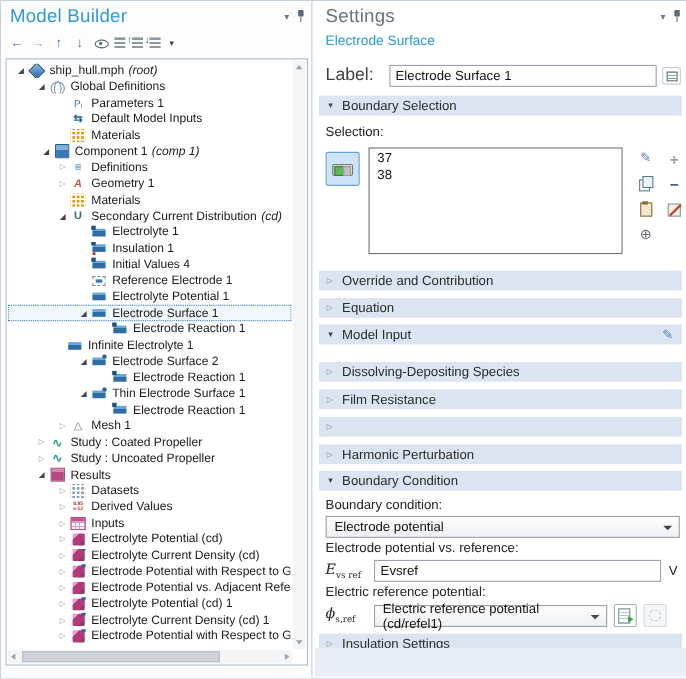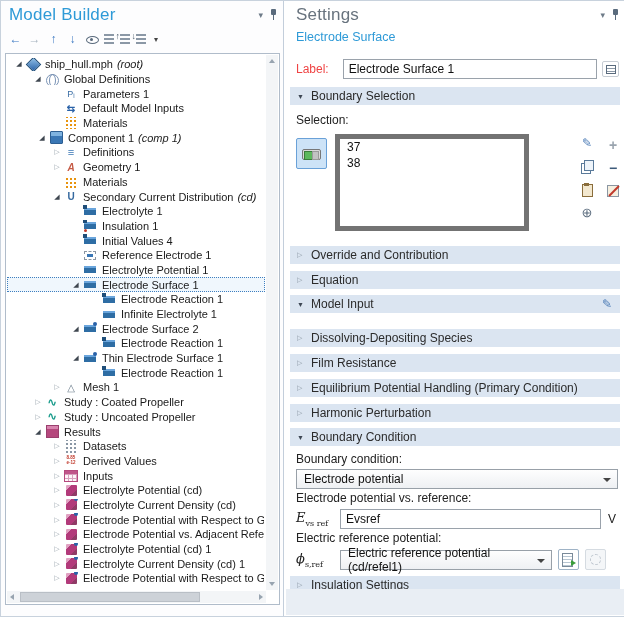--- a/index.html
+++ b/index.html
@@ -78,21 +78,21 @@
   .hscroll { position:absolute; left:1px; right:13px; bottom:1px; height:12px; background:#f3f5f7; }
   .sb-l, .sb-r { position:absolute; top:3px; width:0; height:0; border-top:3px solid transparent; border-bottom:3px solid transparent; }
   .sb-l { left:3px; border-right:4px solid #98a4b0; }
   .sb-r { right:3px; border-left:4px solid #98a4b0; }
   .hthumb { position:absolute; left:13px; top:1px; width:180px; height:10px; background:#cdd2d8; border:1px solid #b9bfc6; }
 
   
   .set-panel { position:absolute; left:285px; top:0; width:339px; height:615px; background:#fff; }
   .set-sub { position:absolute; left:10px; top:29px; font-size:12.5px; color:#2e9ad7; }
   .label-row { position:absolute; left:10px; top:58px; right:6px; height:20px; display:flex; align-items:center; }
-  .fld-label { font-size:12px; color:#ef4444; }
+  .fld-label { font-size:16px; color:#404040; }
   .txt { height:20px; border:1px solid #9aa2ab; background:#fff; font-family:"Liberation Sans",sans-serif; font-size:12px; color:#111; padding:0 5px; }
   .label-input { flex:1; margin-left:14px; }
   .rename-btn { width:17px; height:16px; margin-left:5px; position:relative; background:#fff; border:1px solid #c7cdd4; border-radius:2px; }
   .rename-btn::before { content:''; position:absolute; inset:3px 2px 2px 3px; border:1px solid #5a6b7d; background:repeating-linear-gradient(180deg,transparent 0 2px,#8b98a6 2px 3px); }
 
   .sections { position:absolute; left:4px; top:86px; right:5px; }
   .sec { height:18px; background:#dbe5f1; display:flex; align-items:center; padding-left:7px; font-size:12px; color:#2b2b2b; }
   .sec .tw { width:14px; font-size:7px; }
   .tw.open { color:#3d4754; } .tw.closed { color:#8a96a3; }
   .sec .pencil { margin-left:auto; margin-right:8px; color:#4a7ab5; font-size:12px; }
@@ -101,21 +101,21 @@
   .bs-content { position:relative; height:134px; }
   .lbl { font-size:12px; color:#222; }
   .combo { height:20px; border:1px solid #98a0a8; background:linear-gradient(180deg,#fefefe,#eef0f3); display:flex; align-items:center; position:relative; font-size:12px; color:#111; padding:0 18px 0 7px; }
   .combo::after { content:''; position:absolute; right:6px; top:8px; border-left:4px solid transparent; border-right:4px solid transparent; border-top:4px solid #444; }
   .sel-row-label { position:absolute; left:6px; top:8px; }
   .sel-combo { position:absolute; left:57px; right:2px; top:5px; }
   .active-btn { position:absolute; left:6px; top:33px; width:31px; height:31px; border:1px solid #6aa1d8; background:#cde3f7; border-radius:2px; }
   .active-btn .tgl { position:absolute; left:5px; top:10px; width:19px; height:11px; border:1px solid #777; border-radius:2px; background:#d9d9d9; }
   .active-btn .tgl::before { content:''; position:absolute; left:1px; top:1px; width:10px; height:7px; background:#5cb85c; border:1px solid #3a7d3a; }
   .active-btn .tgl::after { content:''; position:absolute; right:1px; top:1px; width:5px; height:7px; background:#c2c2c2; border:1px solid #9a9a9a; }
-  .listbox { position:absolute; left:45px; top:29px; width:194px; height:97px; border:5px solid #737373; background:#fff; overflow:hidden; }
+  .listbox { position:absolute; left:45px; top:29px; width:231px; height:97px; border:1px solid #737373; background:#fff; overflow:hidden; }
   .listbox .li { font-size:12px; color:#111; padding:1px 0 0 7px; line-height:15px; }
   .bs-icons1 { position:absolute; left:289px; top:31px; width:16px; display:flex; flex-direction:column; gap:9px; align-items:center; }
   .bs-icons2 { position:absolute; left:315px; top:33px; width:16px; display:flex; flex-direction:column; gap:9px; align-items:center; }
   .si { height:14px; display:flex; align-items:center; justify-content:center; font-size:13px; }
   .ic-create { color:#4a7ab5; font-size:12px; transform:rotate(0deg); }
   .ic-copy { position:relative; width:12px; height:13px; }
   .ic-copy::before { content:''; position:absolute; left:0; top:3px; width:8px; height:9px; border:1px solid #5a7a9a; background:#fff; }
   .ic-copy::after { content:''; position:absolute; left:3px; top:0; width:8px; height:9px; border:1px solid #5a7a9a; background:#eef4fa; }
   .ic-paste { position:relative; width:10px; height:13px; }
   .ic-paste::before { content:''; position:absolute; left:0; top:1px; width:9px; height:11px; border:1px solid #8a6d3b; background:#f3e8cf; }
@@ -251,21 +251,21 @@
           <div class="trow sel" style="padding-left: 62px;">
             <span class="twisty e">◢</span>
             <span class="tic ic-feature"></span>
             <span class="tlabel">Electrode Surface 1</span>
           </div>
           <div class="trow" style="padding-left: 81px;">
             <span class="twisty n"></span>
             <span class="tic ic-feature-d"></span>
             <span class="tlabel">Electrode Reaction 1</span>
           </div>
-          <div class="trow" style="padding-left: 53px; margin-left: 28px;">
+          <div class="trow" style="padding-left: 40px;">
             <span class="twisty n"></span>
             <span class="tic ic-feature"></span>
             <span class="tlabel">Infinite Electrolyte 1</span>
           </div>
           <div class="trow" style="padding-left: 62px;">
             <span class="twisty e">◢</span>
             <span class="tic ic-feature-star"></span>
             <span class="tlabel">Electrode Surface 2</span>
           </div>
           <div class="trow" style="padding-left: 81px;">
@@ -441,21 +441,20 @@
         <span>Dissolving-Depositing Species</span>
       </div>
       <div class="gap7"></div>
       <div class="sec">
         <span class="tw closed">▷</span>
         <span>Film Resistance</span>
       </div>
       <div class="gap7"></div>
       <div class="sec">
         <span class="tw closed">▷</span>
-        <span>Equilibrium Potential Handling (Primary Condition)</span>
       </div>
       <div class="gap7"></div>
       <div class="sec">
         <span class="tw closed">▷</span>
         <span>Harmonic Perturbation</span>
       </div>
       <div class="gap6"></div>
       <div class="sec">
         <span class="tw open">▼</span>
         <span>Boundary Condition</span>

